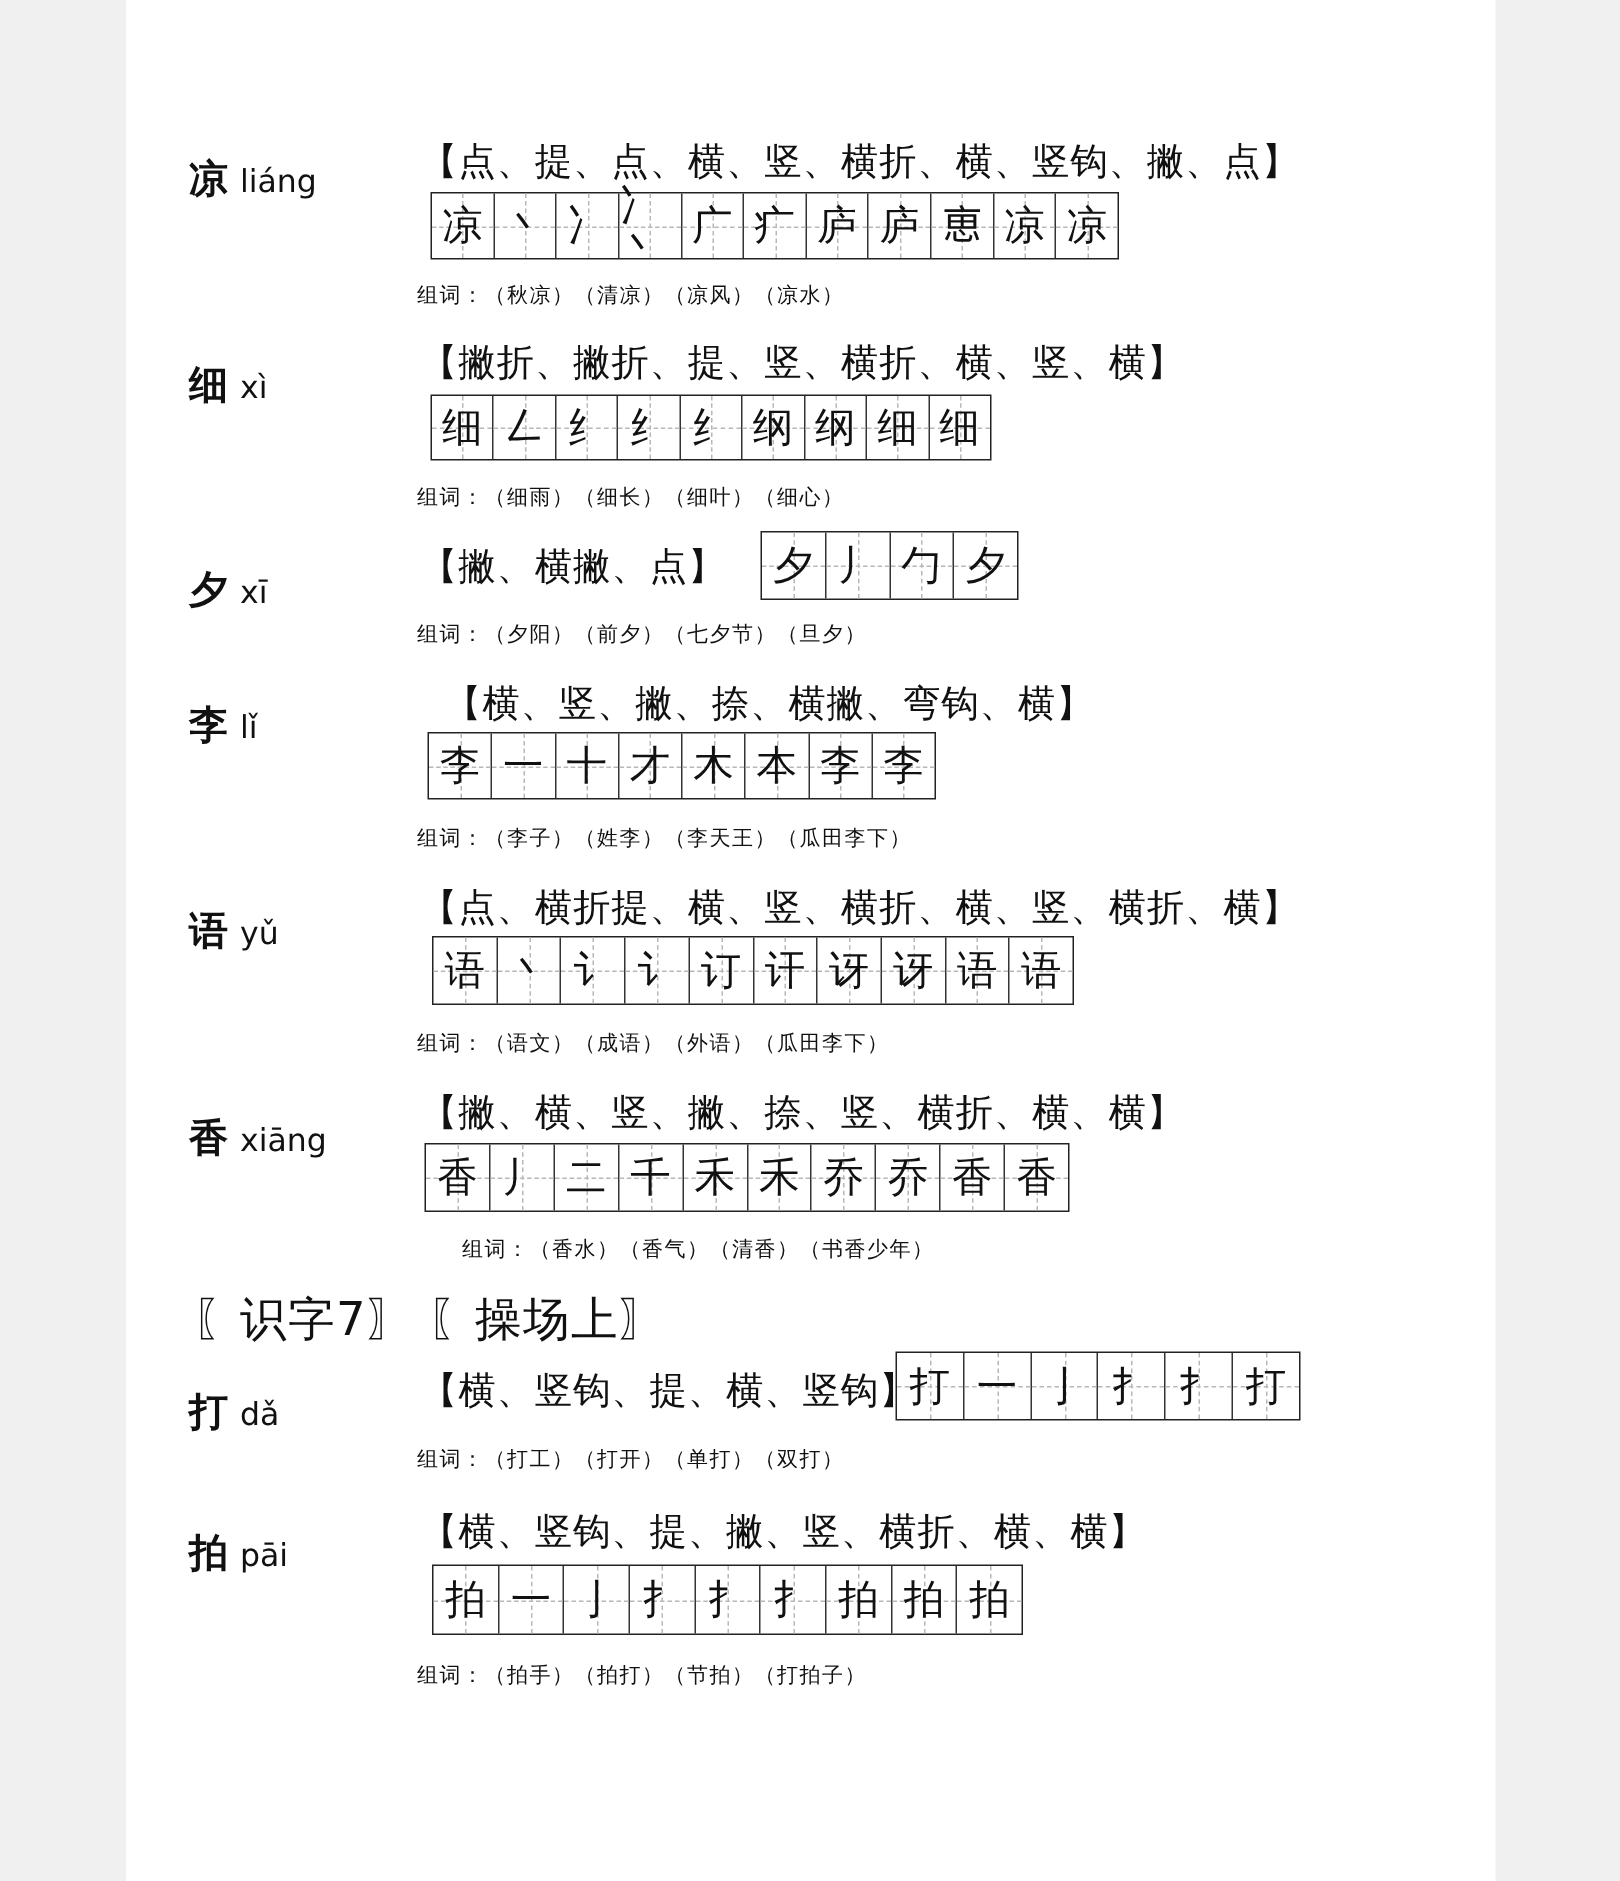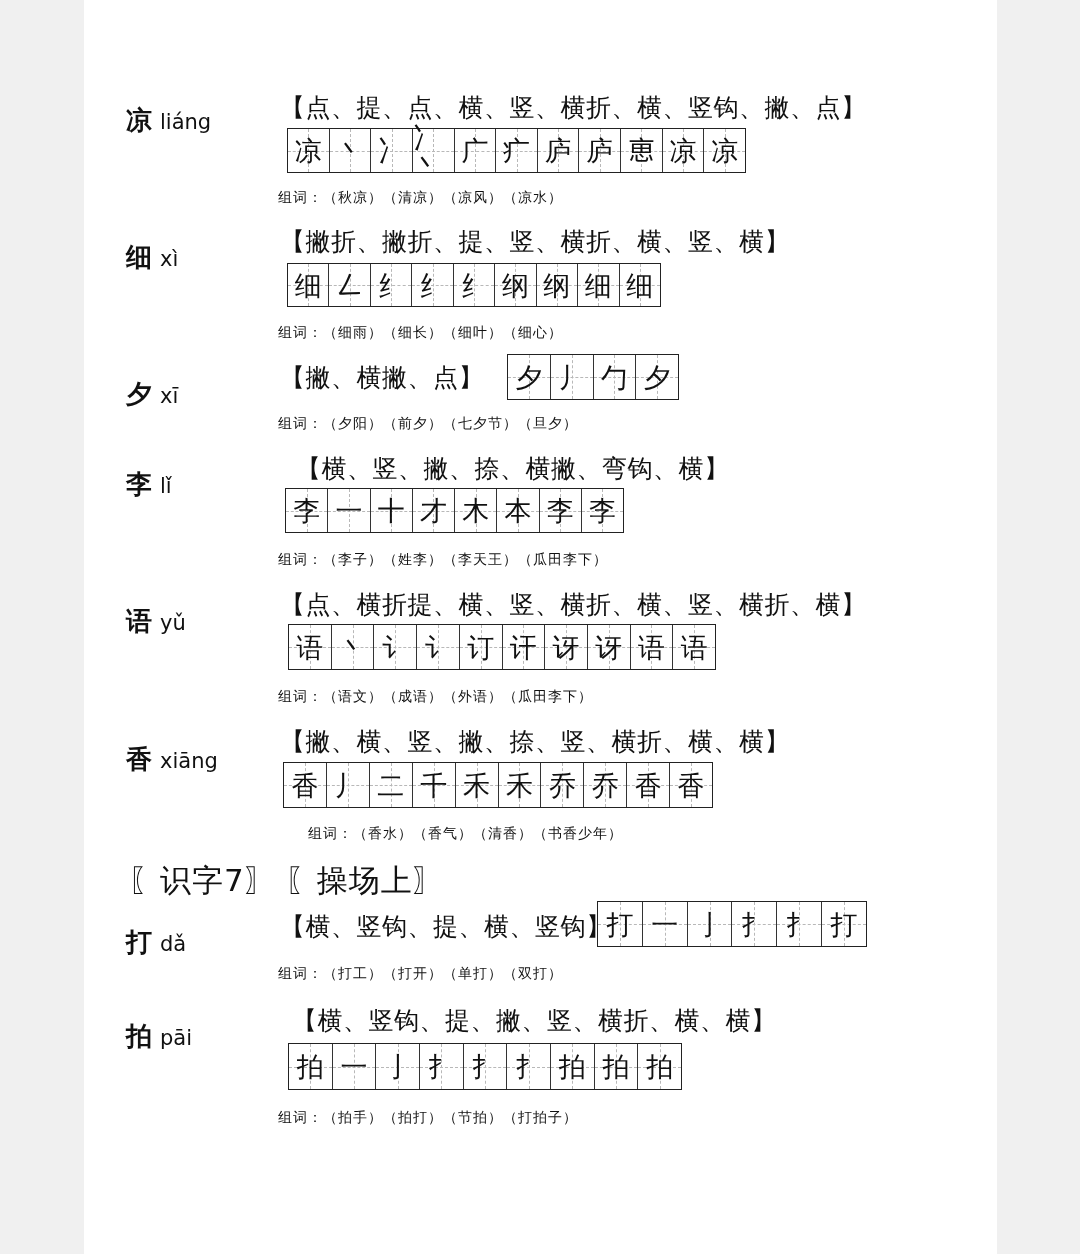--- a/index.html
+++ b/index.html
@@ -269,21 +269,21 @@
   <div class="cell">
       <span>扌</span>
     </div>
   <div class="cell">
       <span>打</span>
     </div>
 </div>
 <div class="abs words" style="left:278px;top:960px;"><span>组词：</span><span>（打工）（打开）（单打）（双打）</span></div>
 
 <div class="abs head-char" style="left:126px;top:1005px;"><span>拍</span><span class="pinyin">pāi</span></div>
-<div class="abs strokes" style="left:292px;top:1008px;">【横、竖钩、提、撇、竖、横折、横、横】</div>
+<div class="abs strokes" style="left:280px;top:1008px;">【横、竖钩、提、撇、竖、横折、横、横】</div>
 <div class="abs grid" style="left:288px;top:1043px;width:394px;height:47px;">
   <div class="cell">
       <span>拍</span>
     </div>
   <div class="cell">
       <span>一</span>
     </div>
   <div class="cell">
       <span>亅</span>
     </div>

